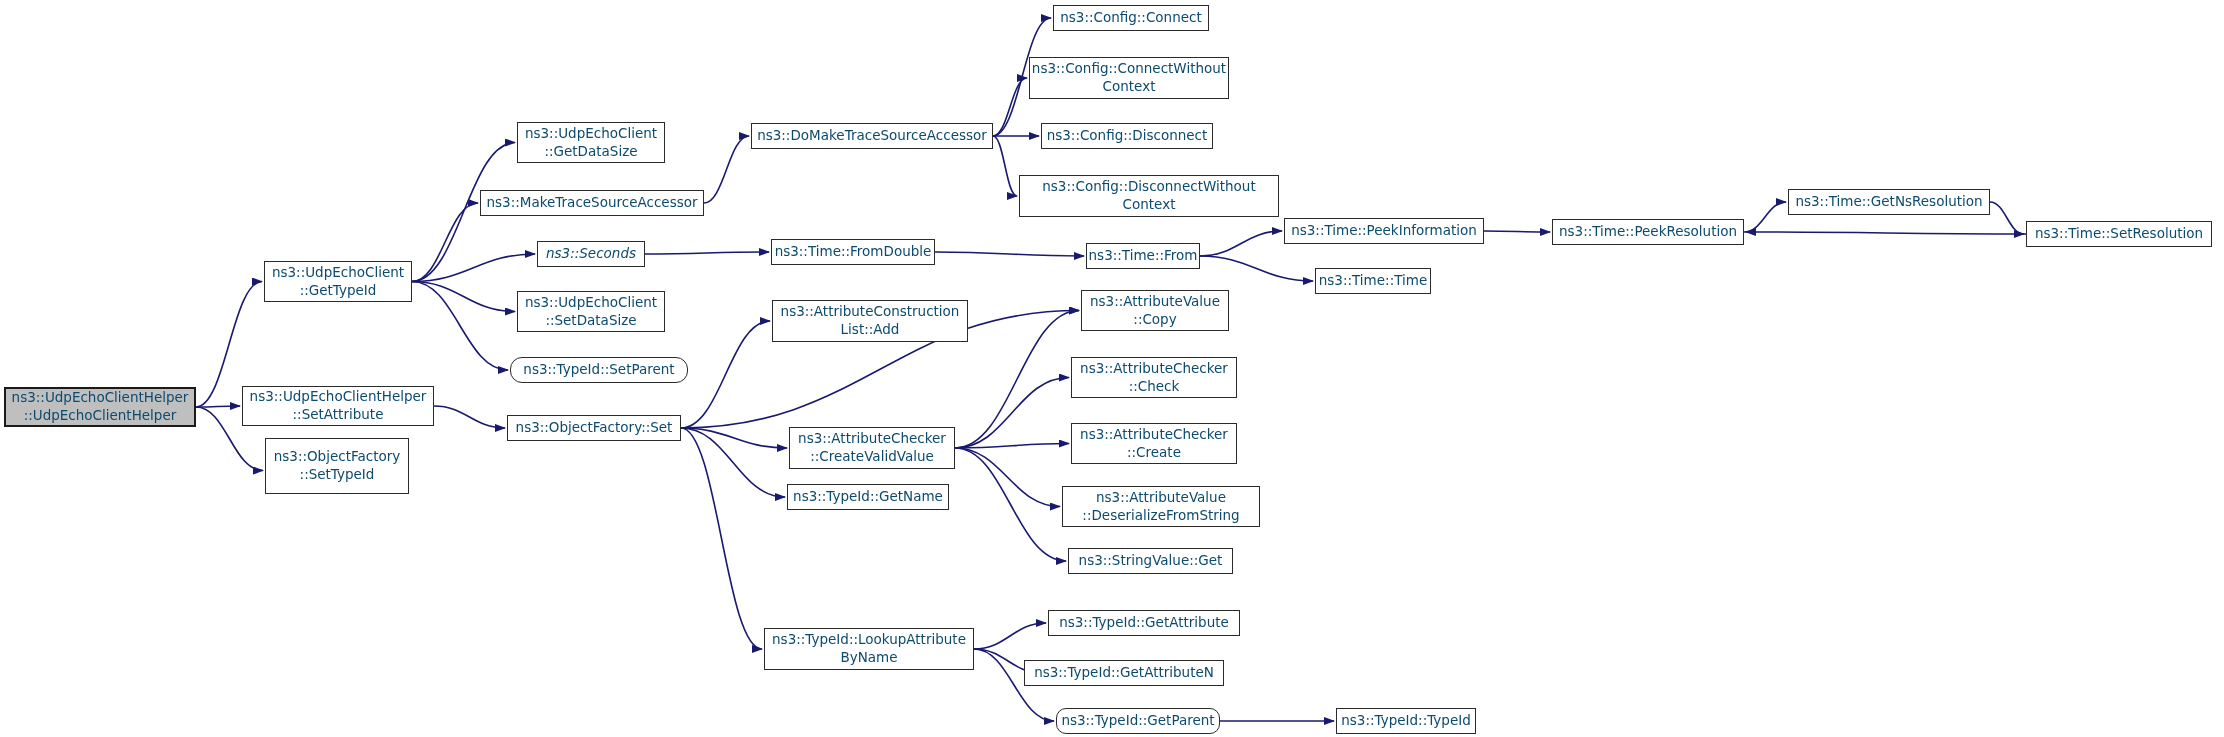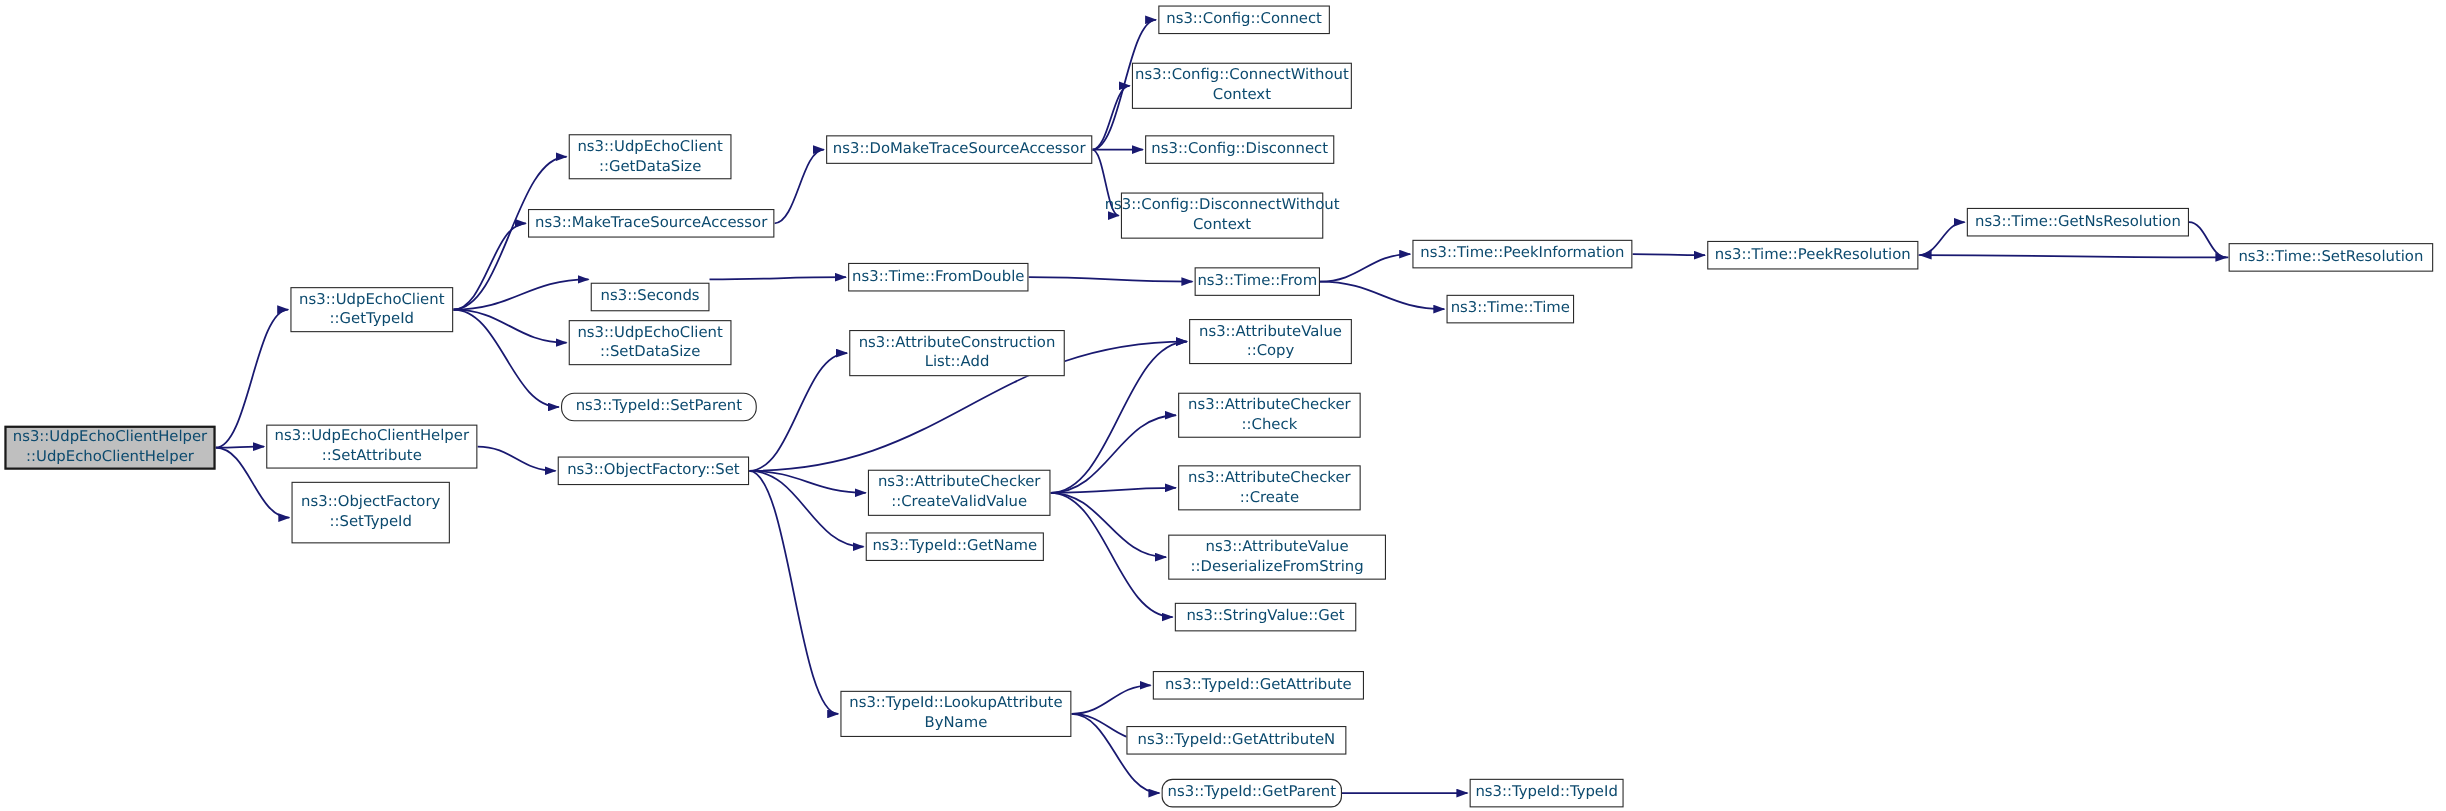--- a/index.html
+++ b/index.html
@@ -110,21 +110,21 @@
       <div class="line">ns3::ObjectFactory</div>
       <div class="line">::SetTypeId</div>
     </div>
     <div class="node" style="left: 517px; top: 122px; width: 148px; height: 41px;">
       <div class="line">ns3::UdpEchoClient</div>
       <div class="line">::GetDataSize</div>
     </div>
     <div class="node" style="left: 480px; top: 190px; width: 224px; height: 26px;">
       <div class="line">ns3::MakeTraceSourceAccessor</div>
     </div>
-    <div class="node" style="left: 537px; top: 257px; width: 108px; height: 26px;">
+    <div class="node" style="left: 537px; top: 241px; width: 108px; height: 26px; font-style: italic;">
       <div class="line">ns3::Seconds</div>
     </div>
     <div class="node" style="left: 517px; top: 291px; width: 148px; height: 41px;">
       <div class="line">ns3::UdpEchoClient</div>
       <div class="line">::SetDataSize</div>
     </div>
     <div class="node" style="left: 510px; top: 357px; width: 178px; height: 26px; border-radius: 12px;">
       <div class="line">ns3::TypeId::SetParent</div>
     </div>
     <div class="node" style="left: 507px; top: 415px; width: 174px; height: 26px; text-align: center;">
@@ -136,21 +136,21 @@
     <div class="node" style="left: 1053px; top: 5px; width: 156px; height: 26px;">
       <div class="line">ns3::Config::Connect</div>
     </div>
     <div class="node" style="left: 1029px; top: 57px; width: 200px; height: 42px;">
       <div class="line">ns3::Config::ConnectWithout</div>
       <div class="line">Context</div>
     </div>
     <div class="node" style="left: 1041px; top: 123px; width: 172px; height: 26px;">
       <div class="line">ns3::Config::Disconnect</div>
     </div>
-    <div class="node" style="left: 1019px; top: 175px; width: 184px; height: 42px;">
+    <div class="node" style="left: 1019px; top: 175px; width: 260px; height: 42px;">
       <div class="line">ns3::Config::DisconnectWithout</div>
       <div class="line">Context</div>
     </div>
     <div class="node" style="left: 771px; top: 239px; width: 164px; height: 26px;">
       <div class="line">ns3::Time::FromDouble</div>
     </div>
     <div class="node" style="left: 1086px; top: 243px; width: 114px; height: 26px;">
       <div class="line">ns3::Time::From</div>
     </div>
     <div class="node" style="left: 1284px; top: 218px; width: 200px; height: 26px;">

